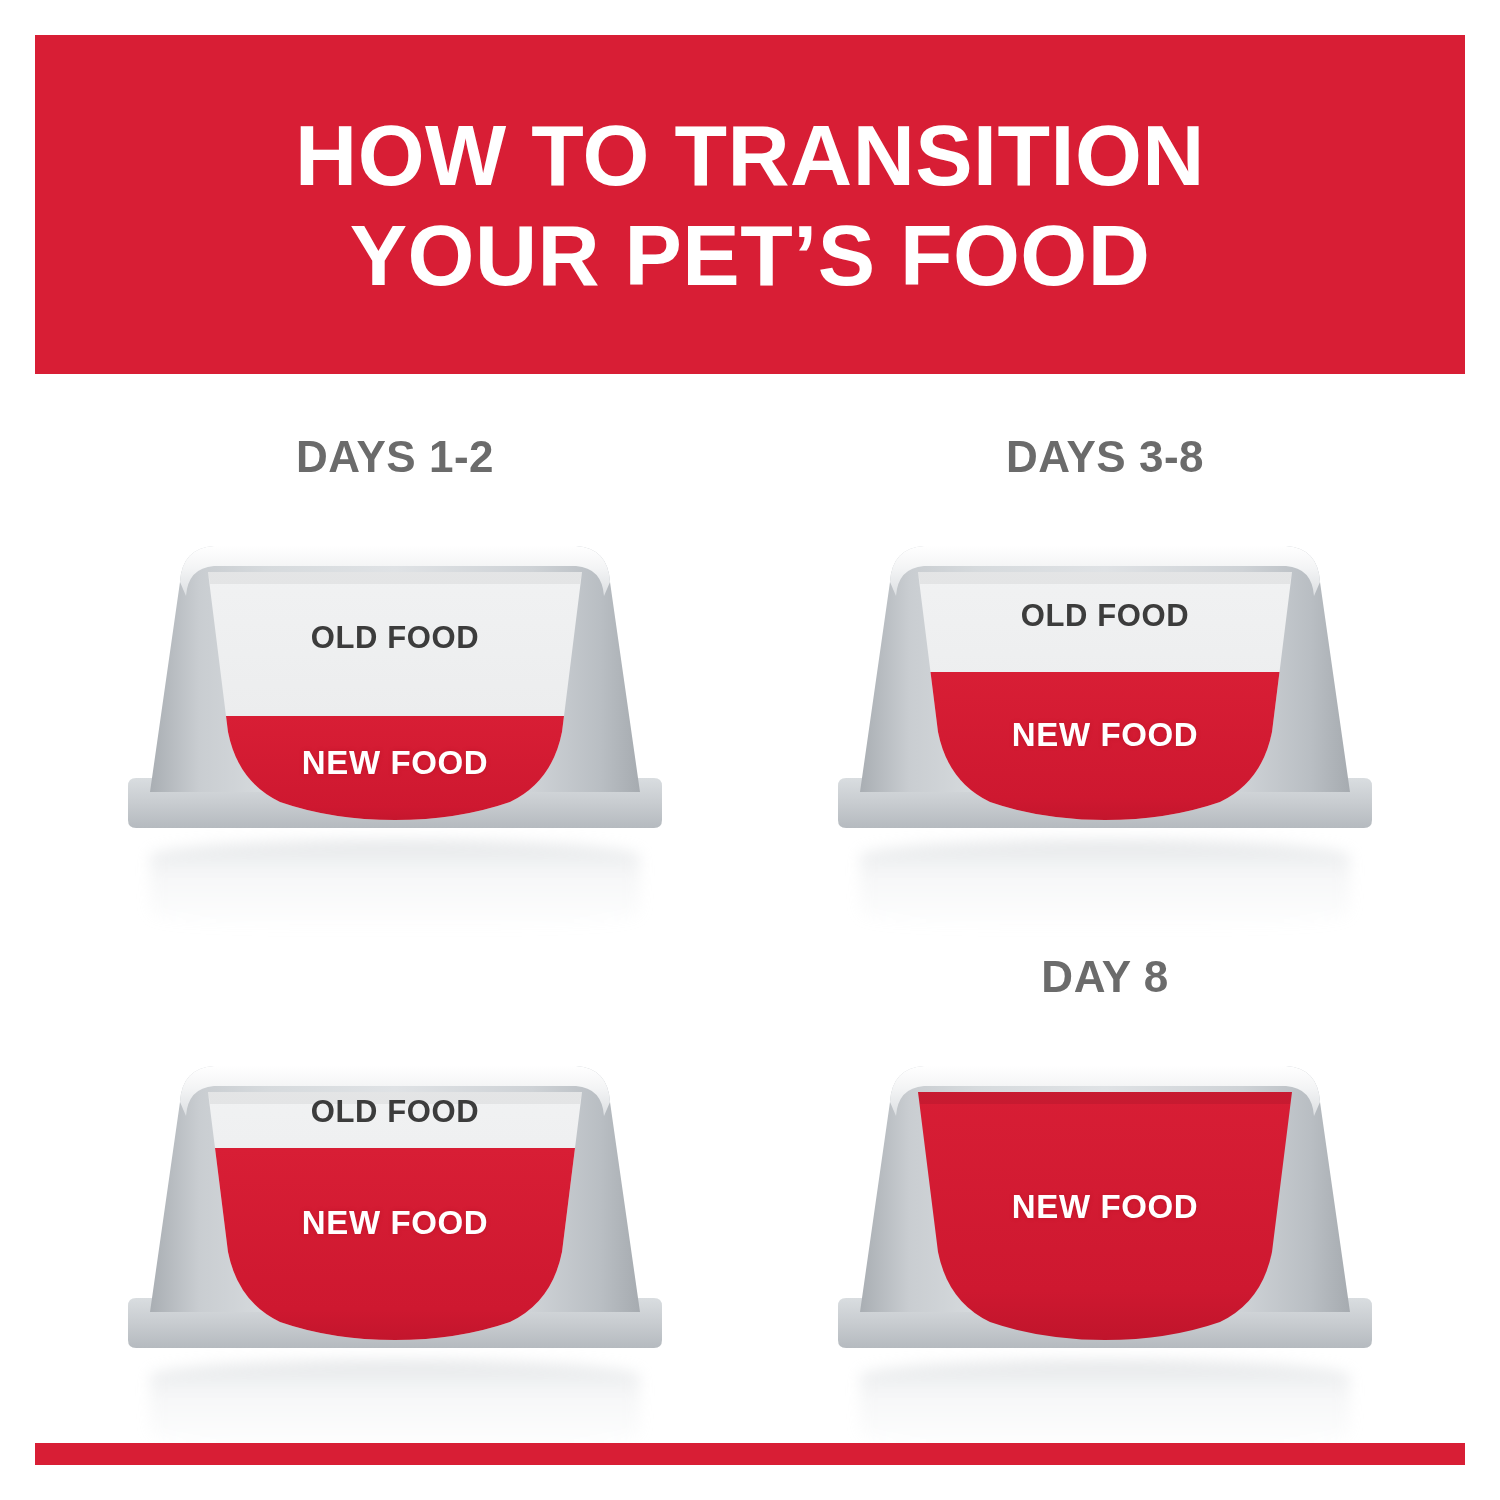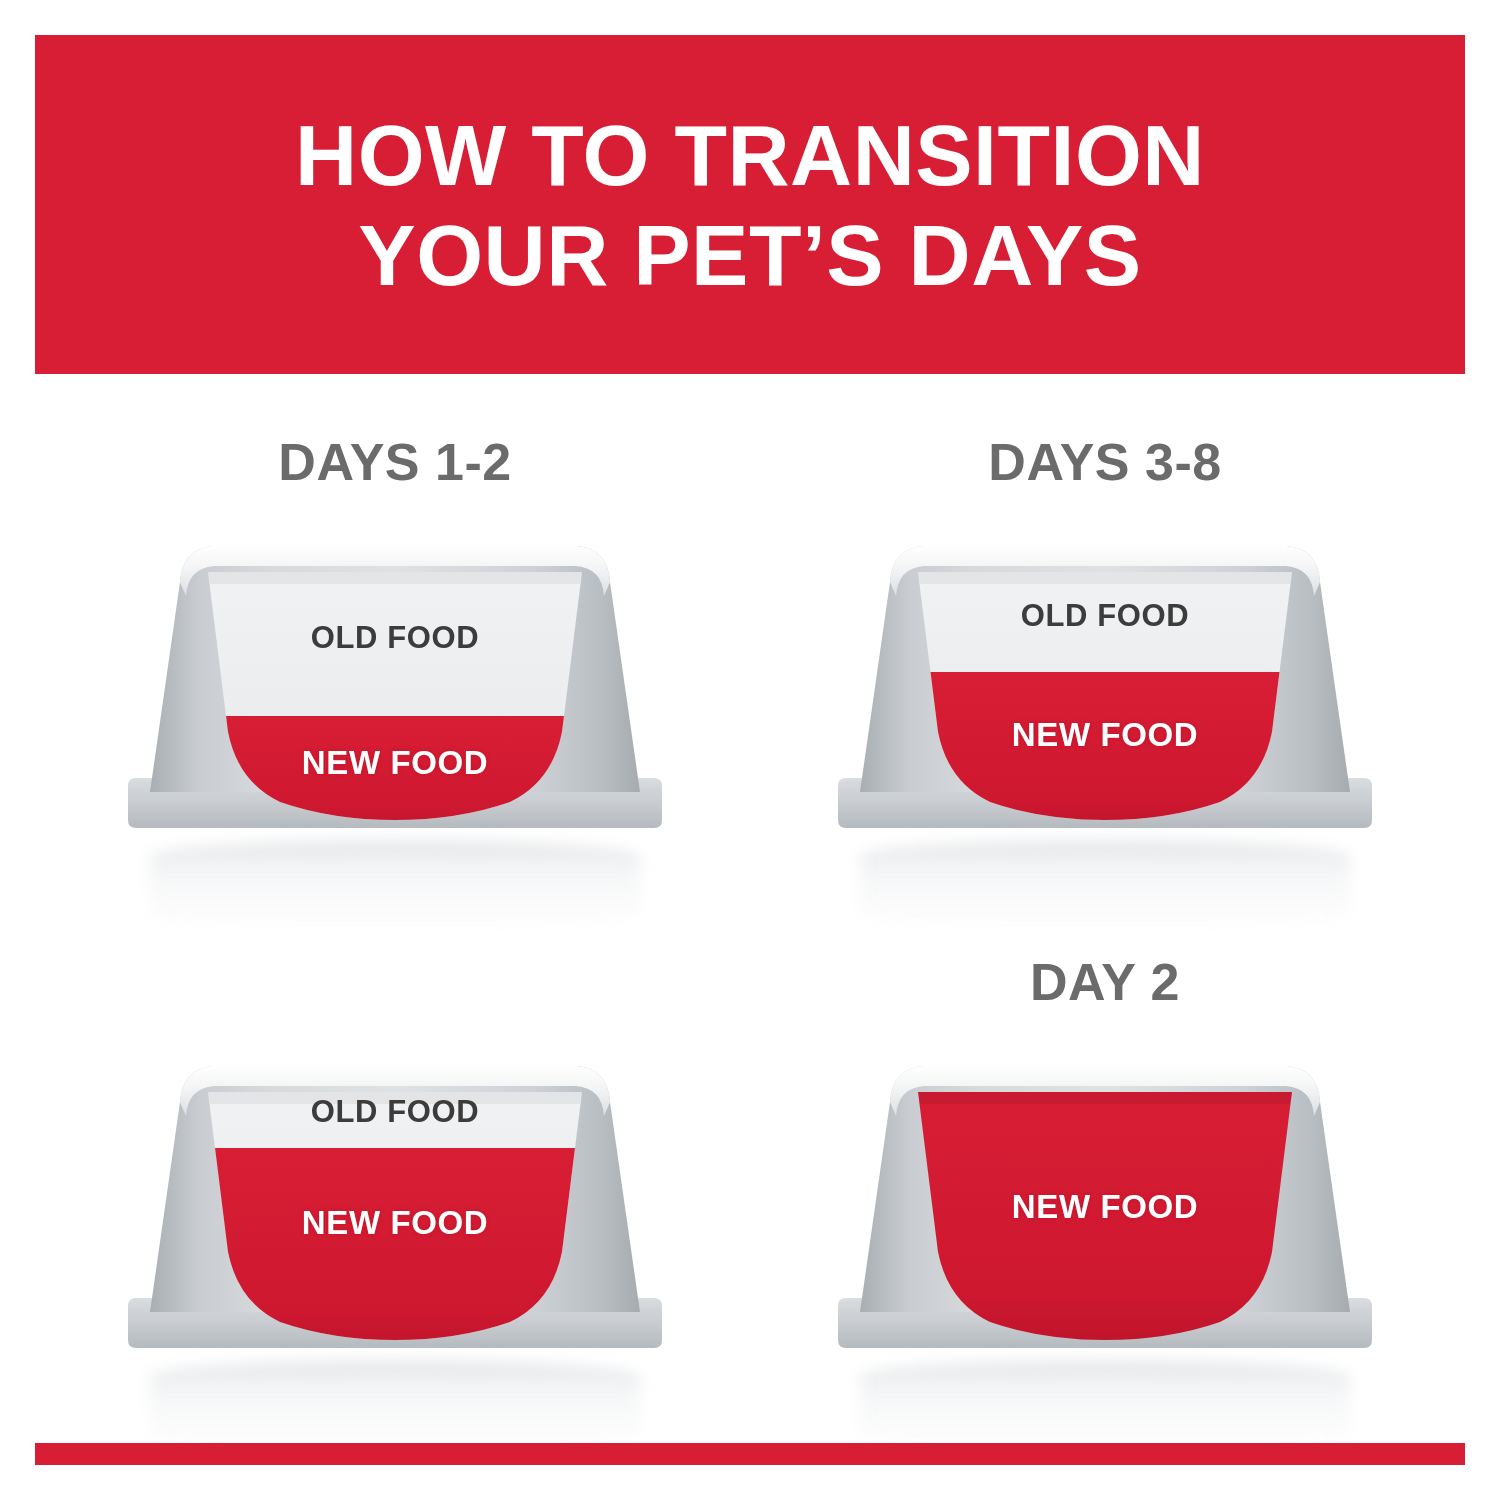--- a/index.html
+++ b/index.html
@@ -61,21 +61,21 @@
 
   .bowl-title {
     position: absolute;
     left: 0;
     top: 22px;
     width: 680px;
     text-align: center;
     color: #6b6b6b;
     font-family: "Liberation Sans", sans-serif;
     font-weight: bold;
-    font-size: 52px;
+    font-size: 44px;
     letter-spacing: 0.5px;
     white-space: nowrap;
   }
 
   
   .bowl-graphic {
     position: absolute;
     left: 55px;
     top: 110px;
     width: 570px;
@@ -132,21 +132,21 @@
     width: 1430px;
     height: 22px;
     background: #d81e35;
   }
 </style>
 </head>
 <body>
 
 <div id="header-banner">
   <div class="title-line" id="title-line-1">HOW TO TRANSITION</div>
-  <div class="title-line" id="title-line-2">YOUR PET’S DAYS</div>
+  <div class="title-line" id="title-line-2">YOUR PET’S FOOD</div>
 </div>
 
 <div id="bowls-grid">
 
   <div class="bowl-cell col-0 row-0">
     <div class="bowl-title">DAYS 1-2</div>
     <div class="bowl-graphic">
       <div class="bowl-reflection"></div>
       <svg class="bowl-svg" viewBox="0 0 570 340">
         <defs>
@@ -299,21 +299,21 @@
           <rect x="90" y="108" width="400" height="230" fill="url(#g_new3)"></rect>
         </g>
         <path d="M 98,52 L 472,52 L 470,64 L 100,64 Z" fill="rgba(0,0,0,0.05)"></path>
       </svg>
       <div class="food-label label-old" style="top:54px;">OLD FOOD</div>
       <div class="food-label label-new" style="top:164px;">NEW FOOD</div>
     </div>
   </div>
 
   <div class="bowl-cell col-1 row-1">
-    <div class="bowl-title">DAY 2</div>
+    <div class="bowl-title">DAY 8</div>
     <div class="bowl-graphic">
       <div class="bowl-reflection"></div>
       <svg class="bowl-svg" viewBox="0 0 570 340">
         <defs>
           <linearGradient id="g_body4" x1="0" y1="0" x2="1" y2="0">
             <stop offset="0" stop-color="#a9aeb3"></stop>
             <stop offset="0.10" stop-color="#c9cdd1"></stop>
             <stop offset="0.24" stop-color="#d6dadd"></stop>
             <stop offset="0.50" stop-color="#dfe2e5"></stop>
             <stop offset="0.78" stop-color="#ced2d6"></stop>

